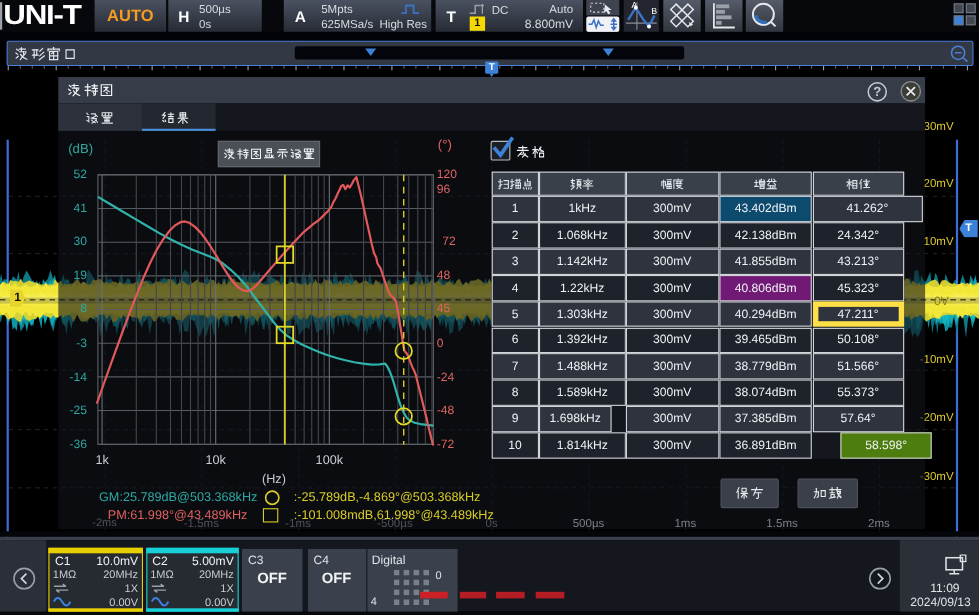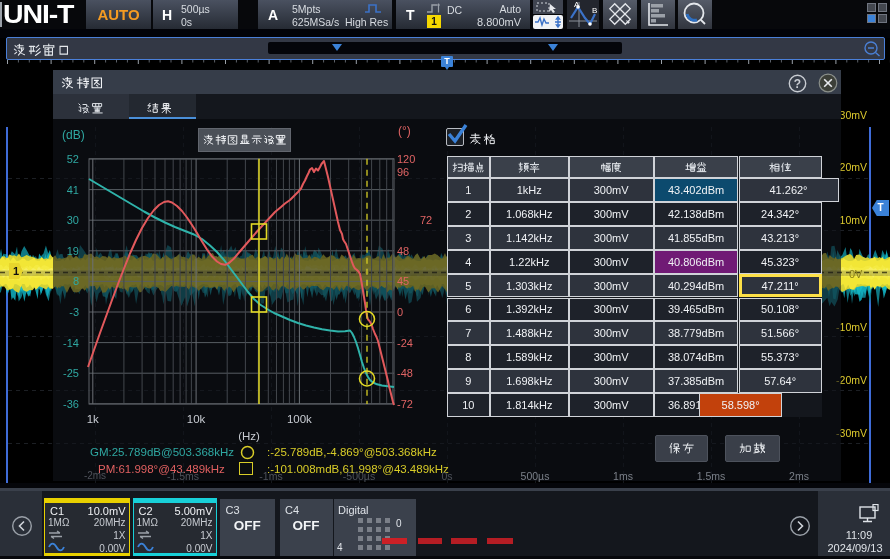--- a/index.html
+++ b/index.html
@@ -615,21 +615,21 @@
 <div style="position:absolute;left:79px;top:189.6px;font-size:11px;color:#2fa8a2;transform:translate(-100%,-50%);z-index:4">41</div>
 <div style="position:absolute;left:79px;top:220.2px;font-size:11px;color:#2fa8a2;transform:translate(-100%,-50%);z-index:4">30</div>
 <div style="position:absolute;left:79px;top:250.8px;font-size:11px;color:#2fa8a2;transform:translate(-100%,-50%);z-index:4">19</div>
 <div style="position:absolute;left:79px;top:281.4px;font-size:11px;color:#2fa8a2;transform:translate(-100%,-50%);z-index:4">8</div>
 <div style="position:absolute;left:79px;top:312px;font-size:11px;color:#2fa8a2;transform:translate(-100%,-50%);z-index:4">-3</div>
 <div style="position:absolute;left:79px;top:342.6px;font-size:11px;color:#2fa8a2;transform:translate(-100%,-50%);z-index:4">-14</div>
 <div style="position:absolute;left:79px;top:373.2px;font-size:11px;color:#2fa8a2;transform:translate(-100%,-50%);z-index:4">-25</div>
 <div style="position:absolute;left:79px;top:403.8px;font-size:11px;color:#2fa8a2;transform:translate(-100%,-50%);z-index:4">-36</div>
 <div style="position:absolute;left:397px;top:159px;font-size:11px;color:#e06464;transform:translateY(-50%);z-index:4">120</div>
 <div style="position:absolute;left:397px;top:172px;font-size:11px;color:#e06464;transform:translateY(-50%);z-index:4">96</div>
-<div style="position:absolute;left:420px;top:220.2px;font-size:11px;color:#e06464;transform:translateY(-50%);z-index:4">72</div>
+<div style="position:absolute;left:402px;top:220.2px;font-size:11px;color:#e06464;transform:translateY(-50%);z-index:4">72</div>
 <div style="position:absolute;left:397px;top:250.8px;font-size:11px;color:#e06464;transform:translateY(-50%);z-index:4">48</div>
 <div style="position:absolute;left:397px;top:281.4px;font-size:11px;color:#e06464;transform:translateY(-50%);z-index:4">45</div>
 <div style="position:absolute;left:397px;top:312px;font-size:11px;color:#e06464;transform:translateY(-50%);z-index:4">0</div>
 <div style="position:absolute;left:397px;top:342.6px;font-size:11px;color:#e06464;transform:translateY(-50%);z-index:4">-24</div>
 <div style="position:absolute;left:397px;top:373.2px;font-size:11px;color:#e06464;transform:translateY(-50%);z-index:4">-48</div>
 <div style="position:absolute;left:397px;top:403.8px;font-size:11px;color:#e06464;transform:translateY(-50%);z-index:4">-72</div>
 <div style="position:absolute;left:92.8px;top:413px;font-size:11.5px;color:#c8ccd2;transform:translateX(-50%);z-index:4">1k</div>
 <div style="position:absolute;left:196.1px;top:413px;font-size:11.5px;color:#c8ccd2;transform:translateX(-50%);z-index:4">10k</div>
 <div style="position:absolute;left:299.4px;top:413px;font-size:11.5px;color:#c8ccd2;transform:translateX(-50%);z-index:4">100k</div>
 <div style="position:absolute;left:249px;top:430px;font-size:11.5px;color:#c8ccd2;transform:translateX(-50%);z-index:4">(Hz)</div>
@@ -749,46 +749,46 @@
 <div style="position:absolute;left:738.5px;top:225.8px;width:83.2px;height:23.9px;background:#2e333d;border:1px solid #d0d3d8;z-index:4;font-size:11px;color:#f0f2f5;display:flex;align-items:center;justify-content:center">43.213°</div>
 <div style="position:absolute;left:446.7px;top:249.7px;width:43.2px;height:23.9px;background:#1e222a;border:1px solid #d0d3d8;z-index:4;font-size:11px;color:#f0f2f5;display:flex;align-items:center;justify-content:center">4</div>
 <div style="position:absolute;left:489.9px;top:249.7px;width:78.8px;height:23.9px;background:#1e222a;border:1px solid #d0d3d8;z-index:4;font-size:11px;color:#f0f2f5;display:flex;align-items:center;justify-content:center">1.22kHz</div>
 <div style="position:absolute;left:568.7px;top:249.7px;width:84.9px;height:23.9px;background:#1e222a;border:1px solid #d0d3d8;z-index:4;font-size:11px;color:#f0f2f5;display:flex;align-items:center;justify-content:center">300mV</div>
 <div style="position:absolute;left:653.6px;top:249.7px;width:84.9px;height:23.9px;background:#701a75;border:1px solid #d0d3d8;z-index:4;font-size:11px;color:#f0f2f5;display:flex;align-items:center;justify-content:center">40.806dBm</div>
 <div style="position:absolute;left:738.5px;top:249.7px;width:83.2px;height:23.9px;background:#1e222a;border:1px solid #d0d3d8;z-index:4;font-size:11px;color:#f0f2f5;display:flex;align-items:center;justify-content:center">45.323°</div>
 <div style="position:absolute;left:446.7px;top:273.6px;width:43.2px;height:23.9px;background:#2e333d;border:1px solid #d0d3d8;z-index:4;font-size:11px;color:#f0f2f5;display:flex;align-items:center;justify-content:center">5</div>
 <div style="position:absolute;left:489.9px;top:273.6px;width:78.8px;height:23.9px;background:#2e333d;border:1px solid #d0d3d8;z-index:4;font-size:11px;color:#f0f2f5;display:flex;align-items:center;justify-content:center">1.303kHz</div>
 <div style="position:absolute;left:568.7px;top:273.6px;width:84.9px;height:23.9px;background:#2e333d;border:1px solid #d0d3d8;z-index:4;font-size:11px;color:#f0f2f5;display:flex;align-items:center;justify-content:center">300mV</div>
 <div style="position:absolute;left:653.6px;top:273.6px;width:84.9px;height:23.9px;background:#2e333d;border:1px solid #d0d3d8;z-index:4;font-size:11px;color:#f0f2f5;display:flex;align-items:center;justify-content:center">40.294dBm</div>
-<div style="position:absolute;left:738.5px;top:273.6px;width:83.2px;height:23.9px;background:#2e333d;border:3px solid #fde047;z-index:4;font-size:11px;color:#f0f2f5;display:flex;align-items:center;justify-content:center">47.211°</div>
+<div style="position:absolute;left:738.5px;top:273.6px;width:83.2px;height:23.9px;background:#2e333d;border:5px solid #fde047;z-index:4;font-size:11px;color:#f0f2f5;display:flex;align-items:center;justify-content:center">47.211°</div>
 <div style="position:absolute;left:446.7px;top:297.5px;width:43.2px;height:23.9px;background:#1e222a;border:1px solid #d0d3d8;z-index:4;font-size:11px;color:#f0f2f5;display:flex;align-items:center;justify-content:center">6</div>
 <div style="position:absolute;left:489.9px;top:297.5px;width:78.8px;height:23.9px;background:#1e222a;border:1px solid #d0d3d8;z-index:4;font-size:11px;color:#f0f2f5;display:flex;align-items:center;justify-content:center">1.392kHz</div>
 <div style="position:absolute;left:568.7px;top:297.5px;width:84.9px;height:23.9px;background:#1e222a;border:1px solid #d0d3d8;z-index:4;font-size:11px;color:#f0f2f5;display:flex;align-items:center;justify-content:center">300mV</div>
 <div style="position:absolute;left:653.6px;top:297.5px;width:84.9px;height:23.9px;background:#1e222a;border:1px solid #d0d3d8;z-index:4;font-size:11px;color:#f0f2f5;display:flex;align-items:center;justify-content:center">39.465dBm</div>
 <div style="position:absolute;left:738.5px;top:297.5px;width:83.2px;height:23.9px;background:#1e222a;border:1px solid #d0d3d8;z-index:4;font-size:11px;color:#f0f2f5;display:flex;align-items:center;justify-content:center">50.108°</div>
 <div style="position:absolute;left:446.7px;top:321.4px;width:43.2px;height:23.9px;background:#2e333d;border:1px solid #d0d3d8;z-index:4;font-size:11px;color:#f0f2f5;display:flex;align-items:center;justify-content:center">7</div>
 <div style="position:absolute;left:489.9px;top:321.4px;width:78.8px;height:23.9px;background:#2e333d;border:1px solid #d0d3d8;z-index:4;font-size:11px;color:#f0f2f5;display:flex;align-items:center;justify-content:center">1.488kHz</div>
 <div style="position:absolute;left:568.7px;top:321.4px;width:84.9px;height:23.9px;background:#2e333d;border:1px solid #d0d3d8;z-index:4;font-size:11px;color:#f0f2f5;display:flex;align-items:center;justify-content:center">300mV</div>
 <div style="position:absolute;left:653.6px;top:321.4px;width:84.9px;height:23.9px;background:#2e333d;border:1px solid #d0d3d8;z-index:4;font-size:11px;color:#f0f2f5;display:flex;align-items:center;justify-content:center">38.779dBm</div>
 <div style="position:absolute;left:738.5px;top:321.4px;width:83.2px;height:23.9px;background:#2e333d;border:1px solid #d0d3d8;z-index:4;font-size:11px;color:#f0f2f5;display:flex;align-items:center;justify-content:center">51.566°</div>
 <div style="position:absolute;left:446.7px;top:345.3px;width:43.2px;height:23.9px;background:#1e222a;border:1px solid #d0d3d8;z-index:4;font-size:11px;color:#f0f2f5;display:flex;align-items:center;justify-content:center">8</div>
 <div style="position:absolute;left:489.9px;top:345.3px;width:78.8px;height:23.9px;background:#1e222a;border:1px solid #d0d3d8;z-index:4;font-size:11px;color:#f0f2f5;display:flex;align-items:center;justify-content:center">1.589kHz</div>
 <div style="position:absolute;left:568.7px;top:345.3px;width:84.9px;height:23.9px;background:#1e222a;border:1px solid #d0d3d8;z-index:4;font-size:11px;color:#f0f2f5;display:flex;align-items:center;justify-content:center">300mV</div>
 <div style="position:absolute;left:653.6px;top:345.3px;width:84.9px;height:23.9px;background:#1e222a;border:1px solid #d0d3d8;z-index:4;font-size:11px;color:#f0f2f5;display:flex;align-items:center;justify-content:center">38.074dBm</div>
 <div style="position:absolute;left:738.5px;top:345.3px;width:83.2px;height:23.9px;background:#1e222a;border:1px solid #d0d3d8;z-index:4;font-size:11px;color:#f0f2f5;display:flex;align-items:center;justify-content:center">55.373°</div>
 <div style="position:absolute;left:446.7px;top:369.2px;width:43.2px;height:23.9px;background:#2e333d;border:1px solid #d0d3d8;z-index:4;font-size:11px;color:#f0f2f5;display:flex;align-items:center;justify-content:center">9</div>
-<div style="position:absolute;left:489.9px;top:369.2px;width:79px;height:23.9px;background:#2e333d;border:1px solid #d0d3d8;z-index:4;font-size:11px;color:#f0f2f5;display:flex;align-items:center;justify-content:center">1.698kHz</div>
+<div style="position:absolute;left:489.9px;top:369.2px;width:66px;height:23.9px;background:#2e333d;border:1px solid #d0d3d8;z-index:4;font-size:11px;color:#f0f2f5;display:flex;align-items:center;justify-content:center">1.698kHz</div>
 <div style="position:absolute;left:568.7px;top:369.2px;width:84.9px;height:23.9px;background:#2e333d;border:1px solid #d0d3d8;z-index:4;font-size:11px;color:#f0f2f5;display:flex;align-items:center;justify-content:center">300mV</div>
 <div style="position:absolute;left:653.6px;top:369.2px;width:84.9px;height:23.9px;background:#2e333d;border:1px solid #d0d3d8;z-index:4;font-size:11px;color:#f0f2f5;display:flex;align-items:center;justify-content:center">37.385dBm</div>
 <div style="position:absolute;left:738.5px;top:369.2px;width:83.2px;height:23.9px;background:#2e333d;border:1px solid #d0d3d8;z-index:4;font-size:11px;color:#f0f2f5;display:flex;align-items:center;justify-content:center">57.64°</div>
 <div style="position:absolute;left:446.7px;top:393.1px;width:43.2px;height:23.9px;background:#1e222a;border:1px solid #d0d3d8;z-index:4;font-size:11px;color:#f0f2f5;display:flex;align-items:center;justify-content:center">10</div>
 <div style="position:absolute;left:489.9px;top:393.1px;width:78.8px;height:23.9px;background:#1e222a;border:1px solid #d0d3d8;z-index:4;font-size:11px;color:#f0f2f5;display:flex;align-items:center;justify-content:center">1.814kHz</div>
 <div style="position:absolute;left:568.7px;top:393.1px;width:84.9px;height:23.9px;background:#1e222a;border:1px solid #d0d3d8;z-index:4;font-size:11px;color:#f0f2f5;display:flex;align-items:center;justify-content:center">300mV</div>
 <div style="position:absolute;left:653.6px;top:393.1px;width:84.9px;height:23.9px;background:#1e222a;border:1px solid #d0d3d8;z-index:4;font-size:11px;color:#f0f2f5;display:flex;align-items:center;justify-content:center">36.891dBm</div>
-<div style="position:absolute;left:699px;top:393.1px;width:83.2px;height:23.9px;background:#c2410c;border:1px solid #d0d3d8;z-index:4;font-size:11px;color:#f0f2f5;display:flex;align-items:center;justify-content:center">58.598°</div>
+<div style="position:absolute;left:764px;top:393.1px;width:83.2px;height:23.9px;background:#4d7c0f;border:1px solid #d0d3d8;z-index:4;font-size:11px;color:#f0f2f5;display:flex;align-items:center;justify-content:center">58.598°</div>
 <div style="position:absolute;left:655px;top:435px;width:53px;height:27px;background:#3a3f49;border:1px solid #4d525c;border-radius:2px;z-index:4;display:flex;align-items:center;justify-content:center">
     <span class="cj " style="display:inline-flex;align-items:center">
       <svg viewBox="0 0 20 20" width="12.5" height="12.5" style="vertical-align:top;margin-right:1px" fill="none" stroke="#e8ebee" stroke-width="1.6" stroke-linecap="round">
         <use href="#g20445"></use>
       </svg>
       <svg viewBox="0 0 20 20" width="12.5" height="12.5" style="vertical-align:top;margin-right:1px" fill="none" stroke="#e8ebee" stroke-width="1.6" stroke-linecap="round">
         <use href="#g23384"></use>
       </svg>
     </span>
   </div>

